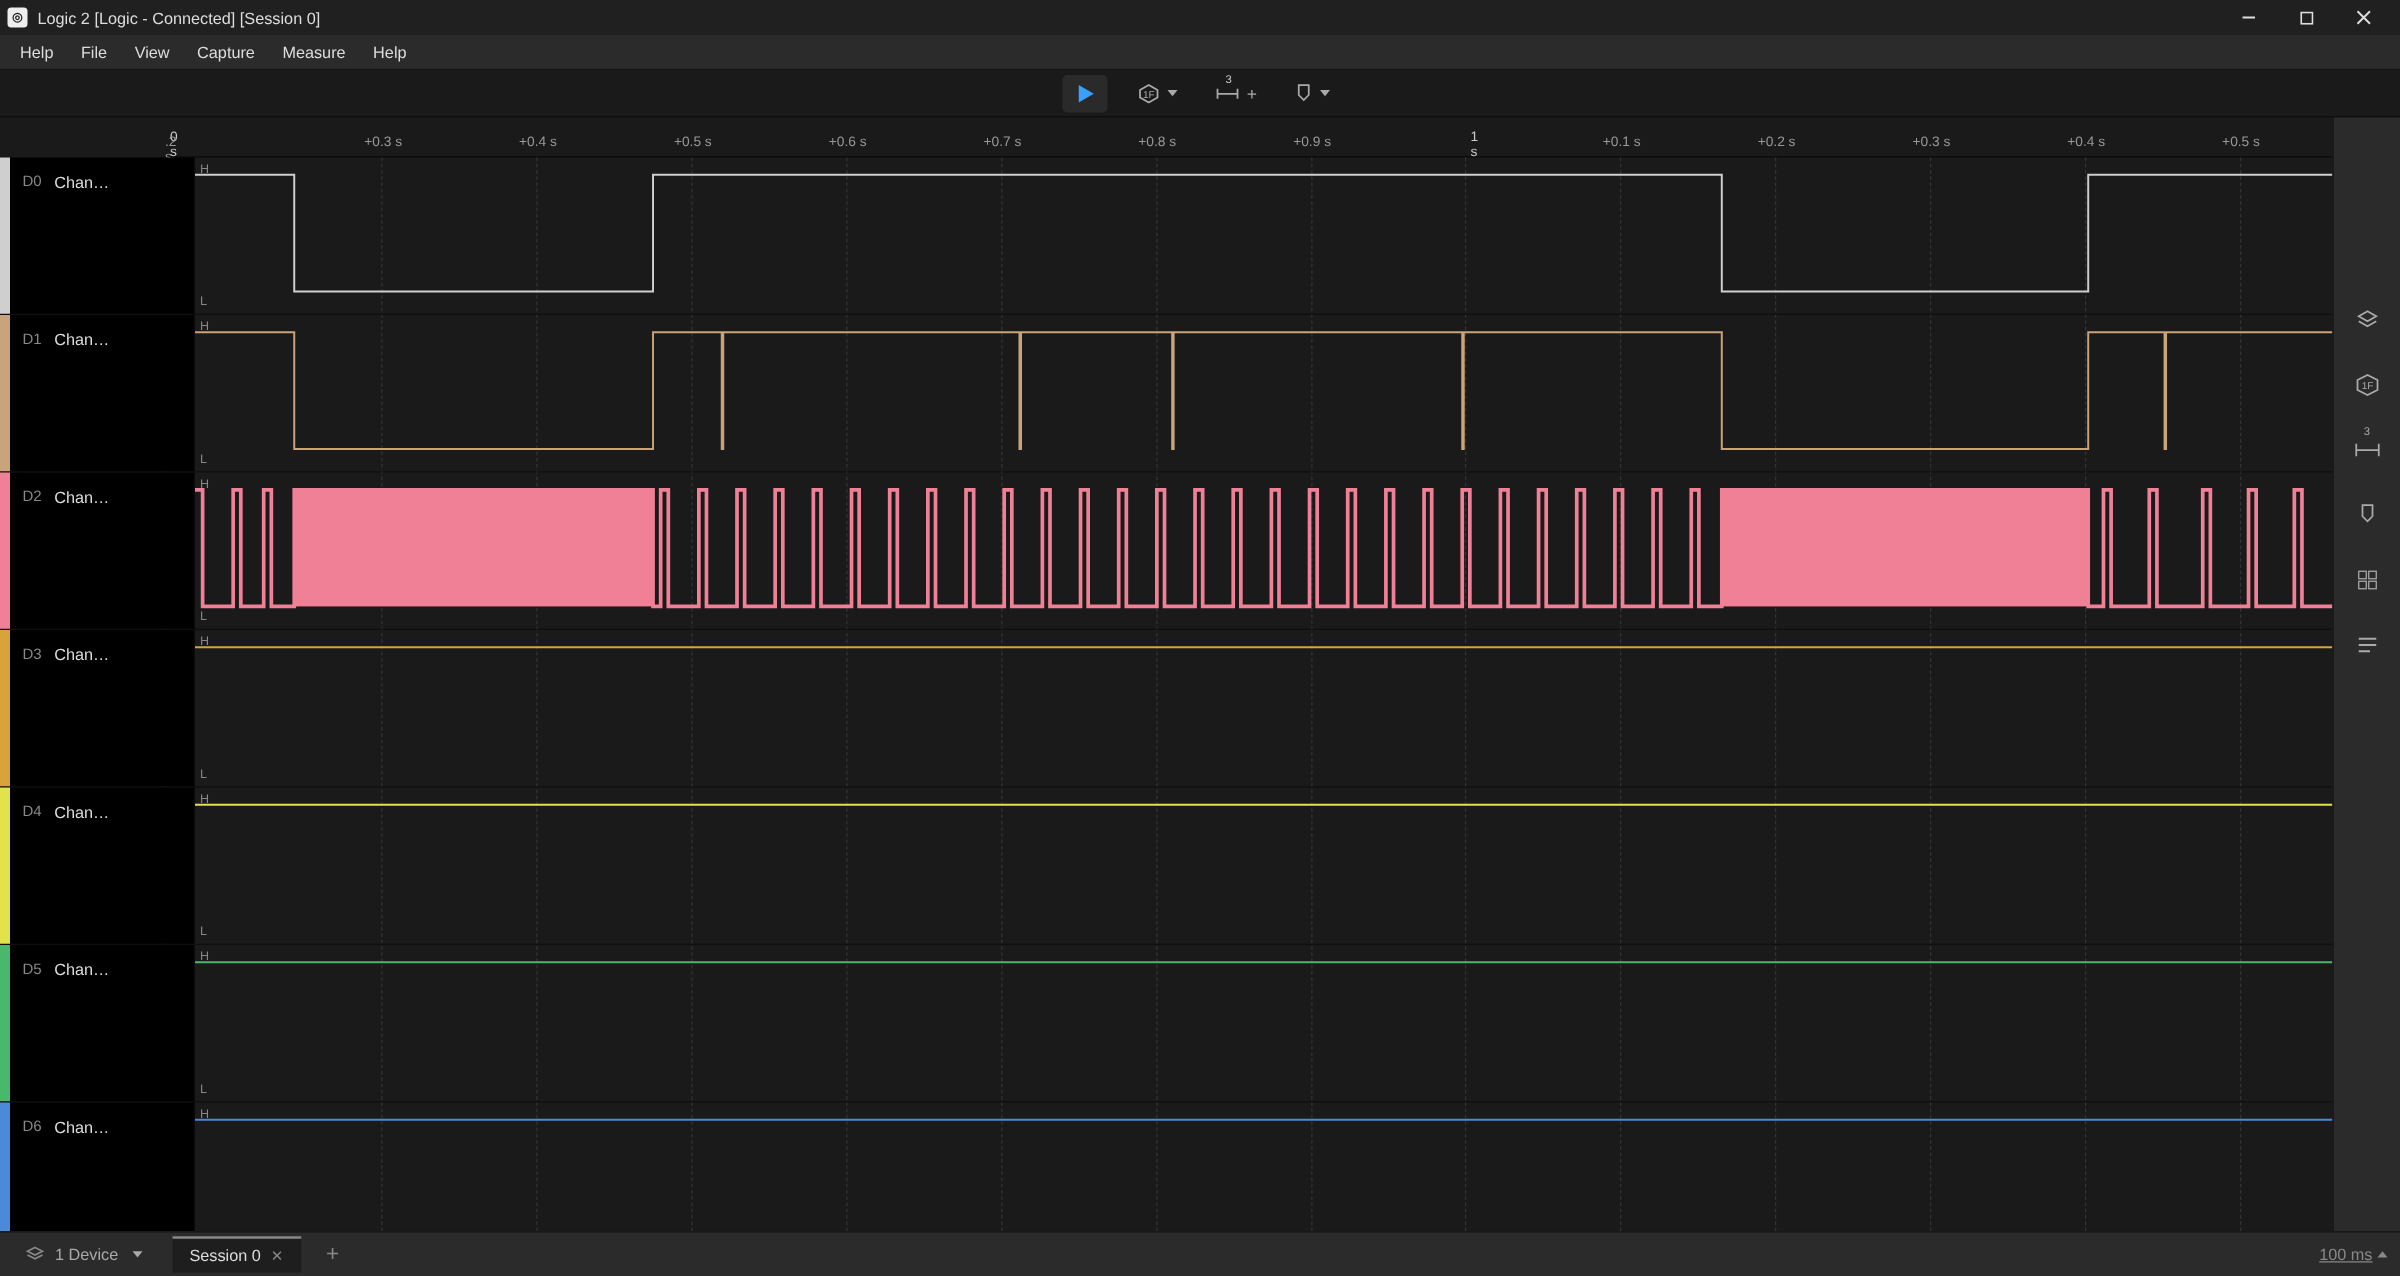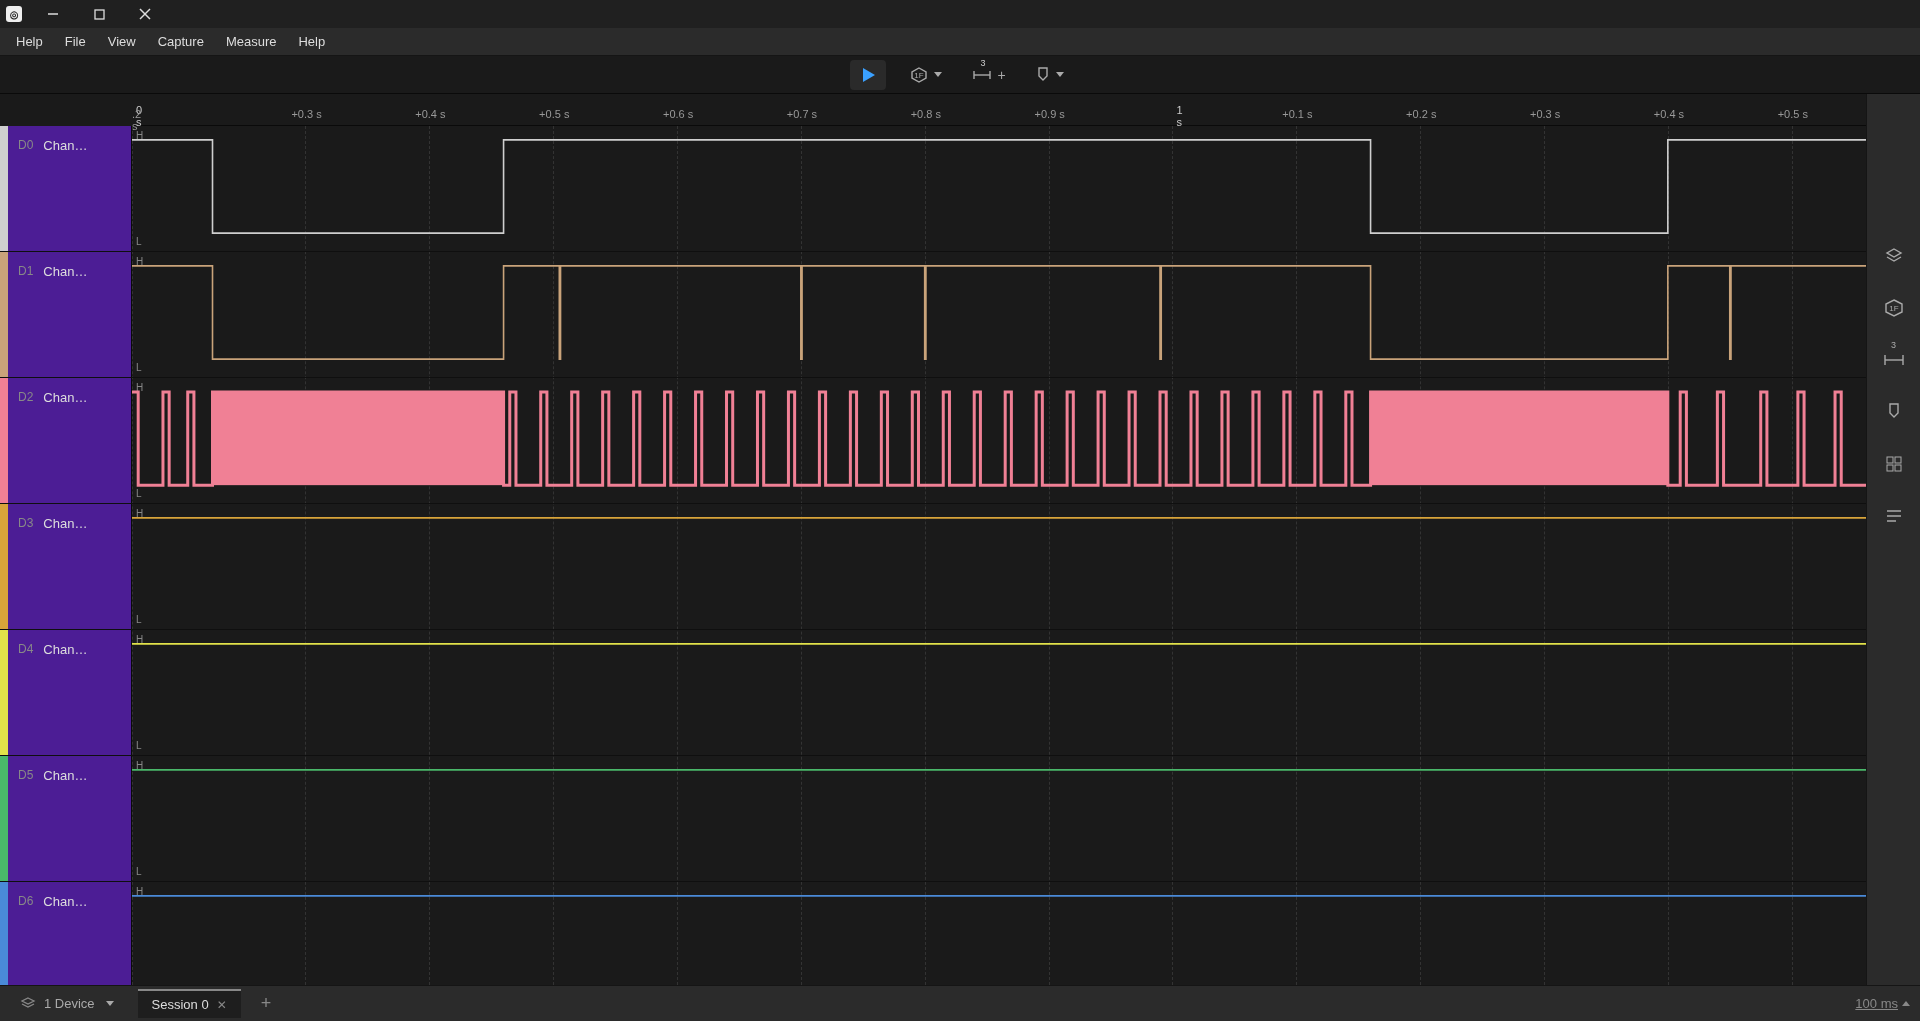--- a/index.html
+++ b/index.html
@@ -125,22 +125,22 @@
   .channels {
     position:absolute; top:32px; left:0; right:0;
   }
   .channel-row {
     height: 126px;
     border-bottom:1px solid #0f0f0f;
     display:flex;
     position:relative;
   }
   .channel-label {
-    width:132px;
-    background:#4c1d95;
+    width:156px;
+    background:#000000;
     border-right:1px solid #0a0a0a;
     position:relative;
     display:flex;align-items:flex-start;
     padding:12px 8px 0 0;
     gap:10px;
   }
   .channel-label .color-bar {
     width:8px; height:100%;
     position:absolute; left:0; top:0;
   }
@@ -186,20 +186,21 @@
     border-right:4px solid transparent;
     border-bottom:5px solid #888;
   }
   svg { display:block; }
 </style>
 </head>
 <body>
 
 <div class="titlebar">
   <div class="app-icon">◎</div>
+  <div class="title">Logic 2 [Logic - Connected] [Session 0]</div>
   <div class="win-btn">
     <svg width="12" height="12">
         <line x1="1" y1="6" x2="11" y2="6" stroke="#ddd" stroke-width="1.5"></line>
       </svg>
   </div>
   <div class="win-btn">
     <svg width="11" height="11">
         <rect x="1" y="1" width="9" height="9" stroke="#ddd" fill="none" stroke-width="1.3"></rect>
       </svg>
   </div>

